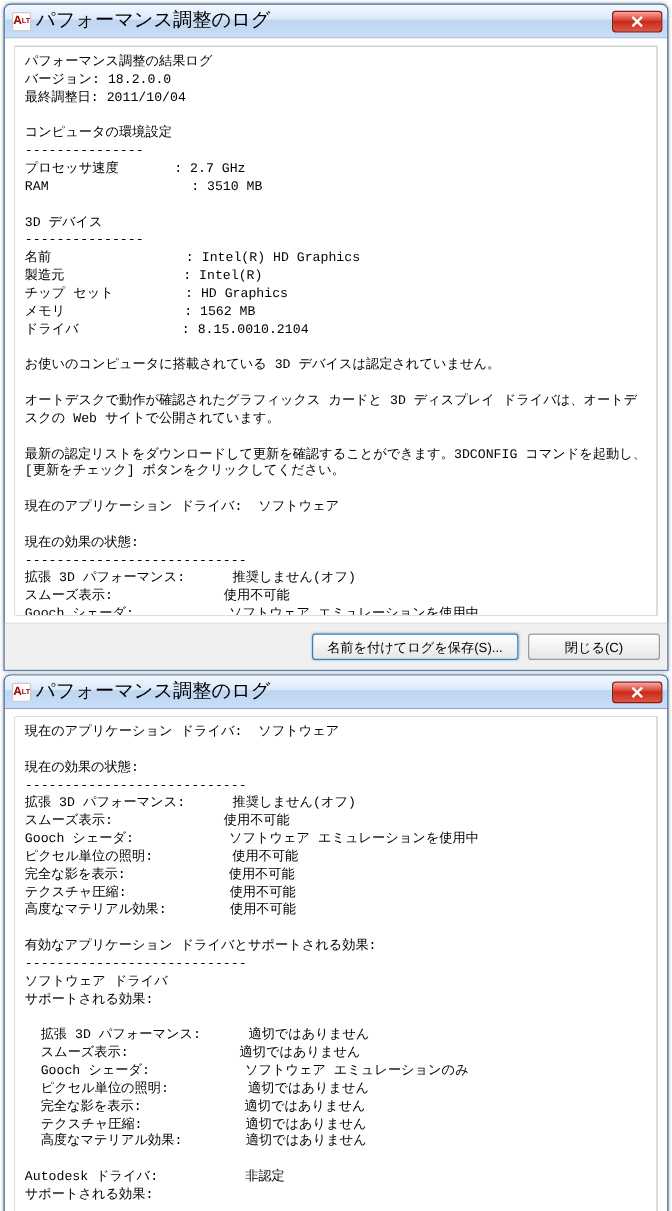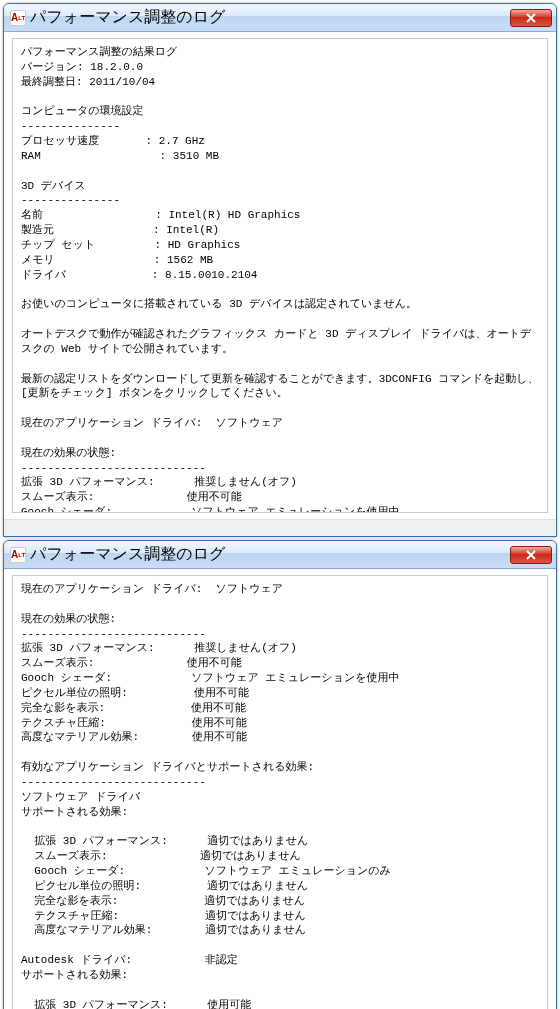--- a/index.html
+++ b/index.html
@@ -66,20 +66,22 @@
 Gooch シェーダ:            ソフトウェア エミュレーションを使用中
 ピクセル単位の照明:          使用不可能
 完全な影を表示:             使用不可能
 テクスチャ圧縮:             使用不可能
 高度なマテリアル効果:        使用不可能
 
 有効なアプリケーション ドライバとサポートされる効果:</pre>
       </div>
   </div>
   <div class="btnbar">
+    <div class="btn primary">名前を付けてログを保存(S)...</div>
+    <div class="btn">閉じる(C)</div>
   </div>
 </div>
 
 <div class="window">
   <div class="titlebar">
     <span class="app-icon">A<sub style="font-size:6px">LT</sub></span>
     <span class="title-text">パフォーマンス調整のログ</span>
     <div class="close-btn">
       <svg width="10" height="10" viewBox="0 0 10 10">
           <path d="M1 1 L9 9 M9 1 L1 9" stroke="#fff" stroke-width="2"></path>

